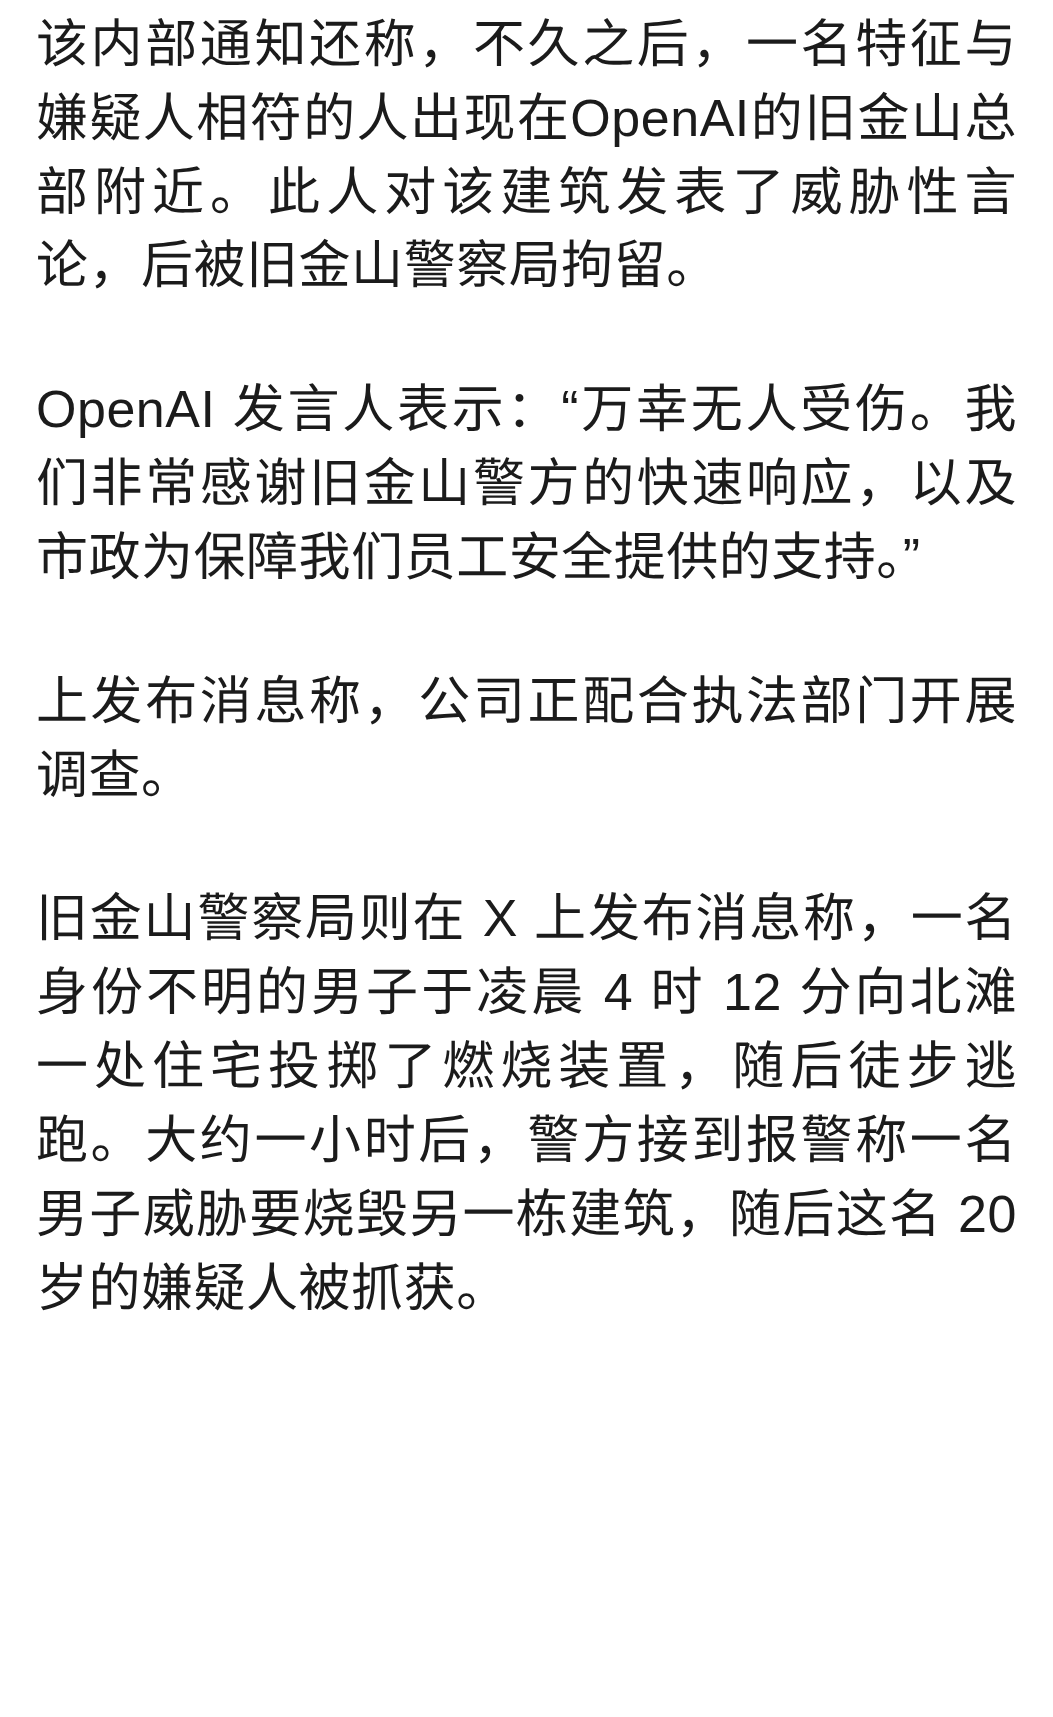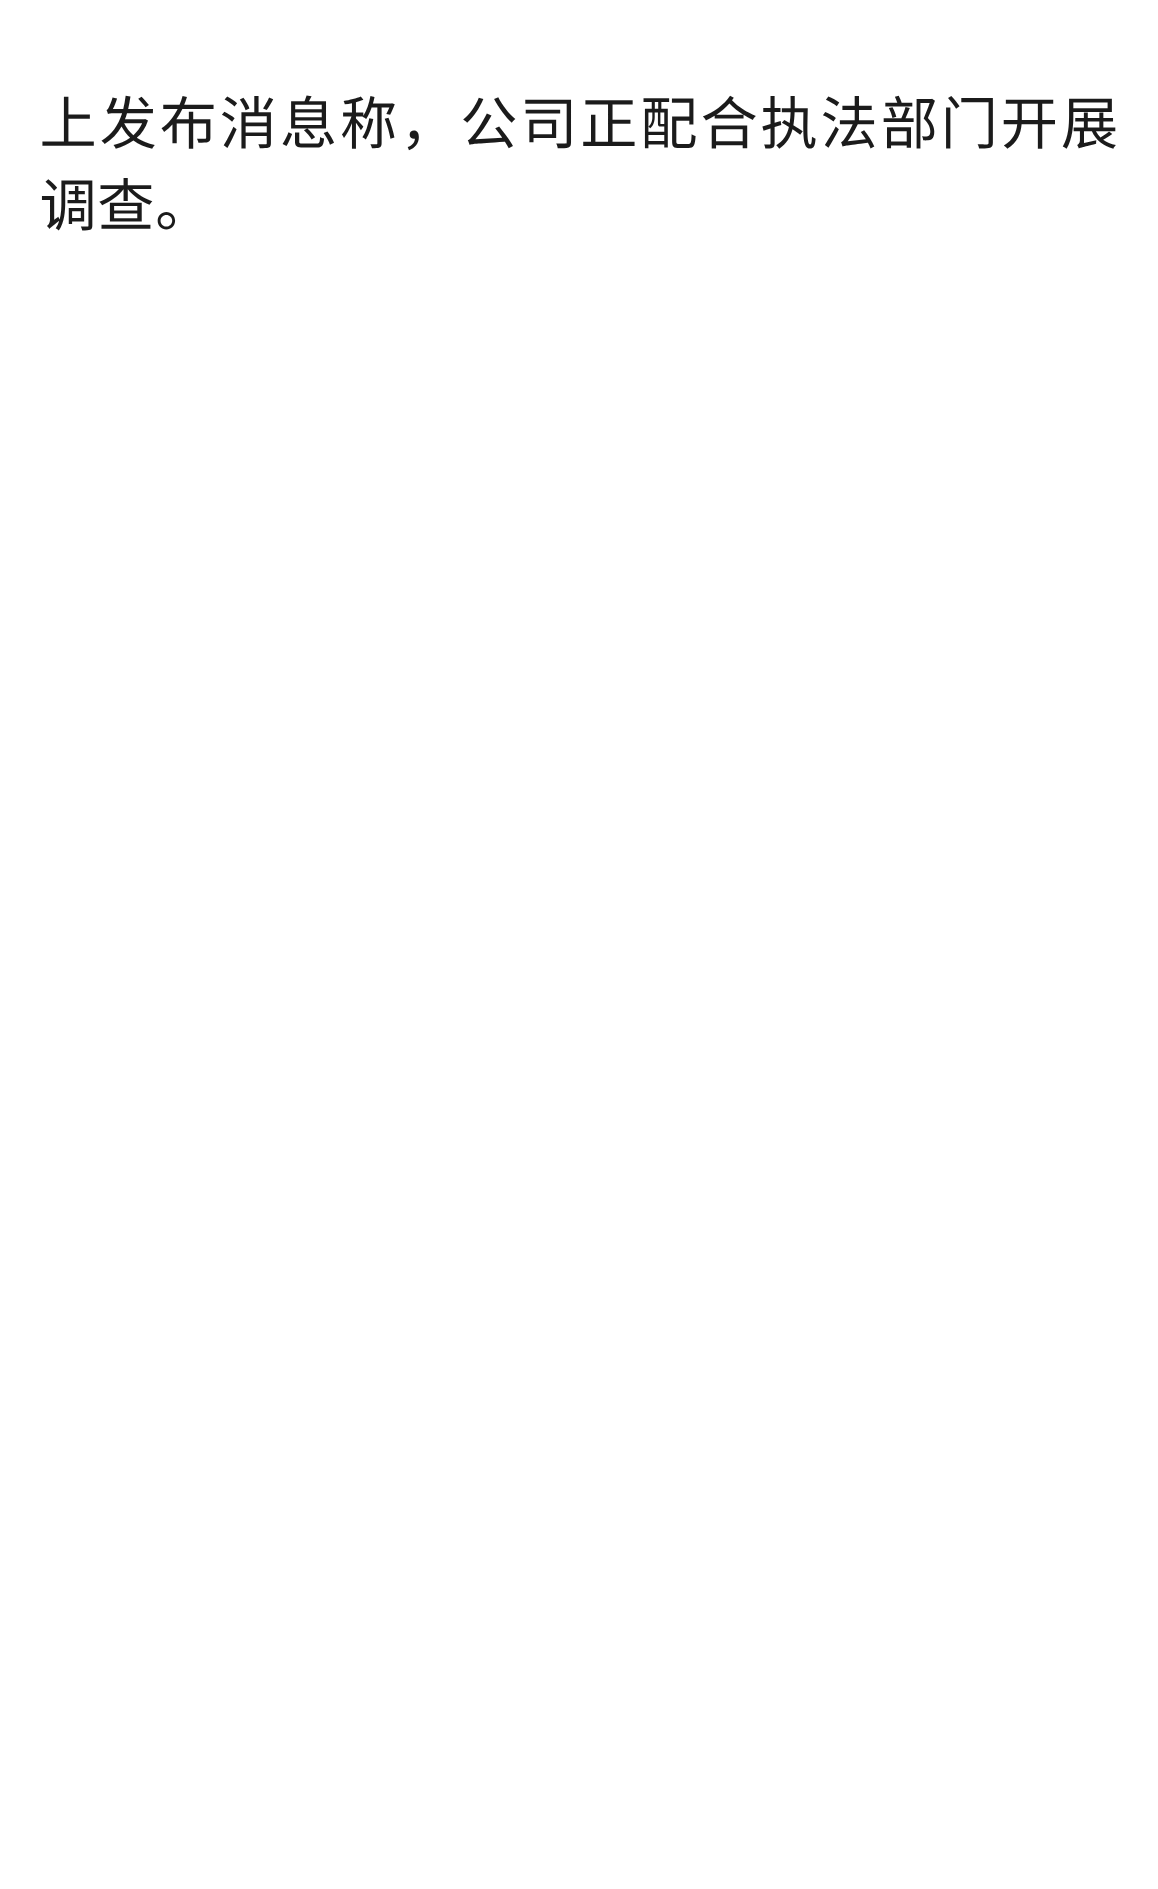--- a/index.html
+++ b/index.html
@@ -42,14 +42,17 @@
     margin-top: 54px;
   }
   .gap-large {
     margin-top: 70px !important;
   }
 </style>
 </head>
 <body>
 
 <article class="article">
+  <p class="para tight">该内部通知还称，不久之后，一名特征与嫌疑人相符的人出现在OpenAI的旧金山总部附近。此人对该建筑发表了威胁性言论，后被旧金山警察局拘留。</p>
+  <p class="para tight gap-large">OpenAI 发言人表示：“万幸无人受伤。我们非常感谢旧金山警方的快速响应，以及市政为保障我们员工安全提供的支持。”</p>
   <p class="para tight gap-large">上发布消息称，公司正配合执法部门开展调查。</p>
+  <p class="para tight gap-large">旧金山警察局则在 X 上发布消息称，一名身份不明的男子于凌晨 4 时 12 分向北滩一处住宅投掷了燃烧装置，随后徒步逃跑。大约一小时后，警方接到报警称一名男子威胁要烧毁另一栋建筑，随后这名 20 岁的嫌疑人被抓获。</p>
 </article>
 
 </body></html>

